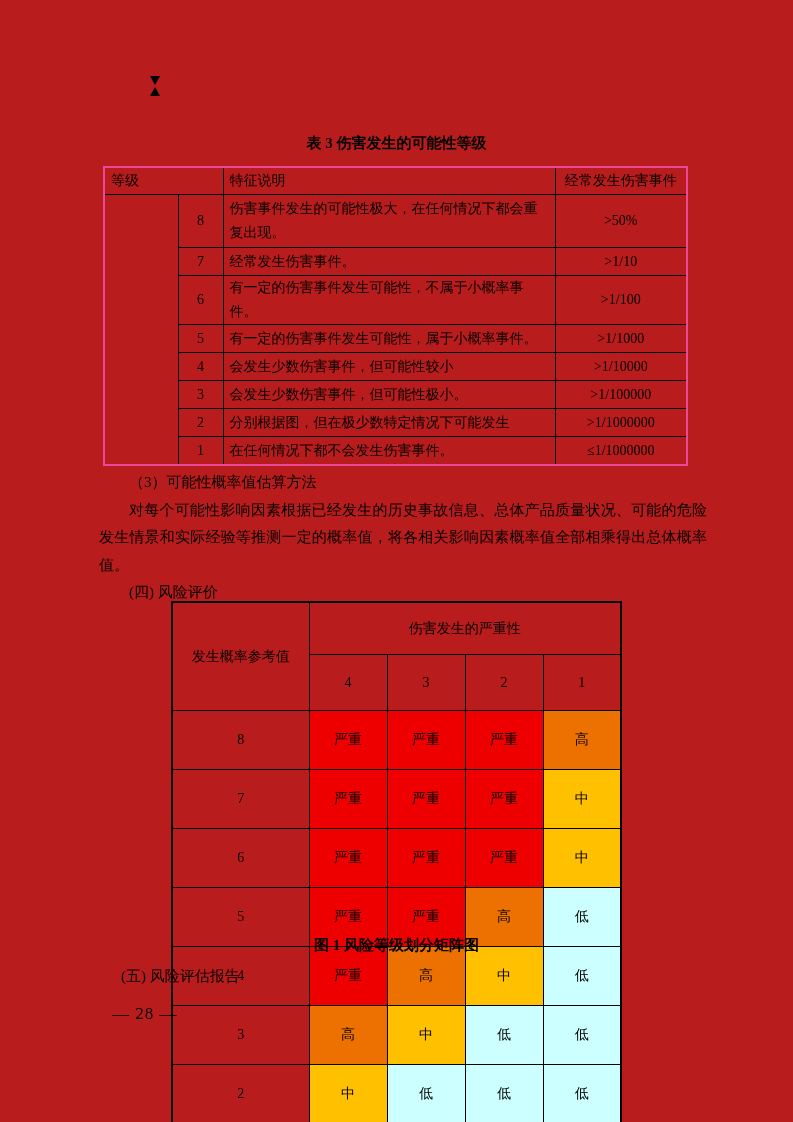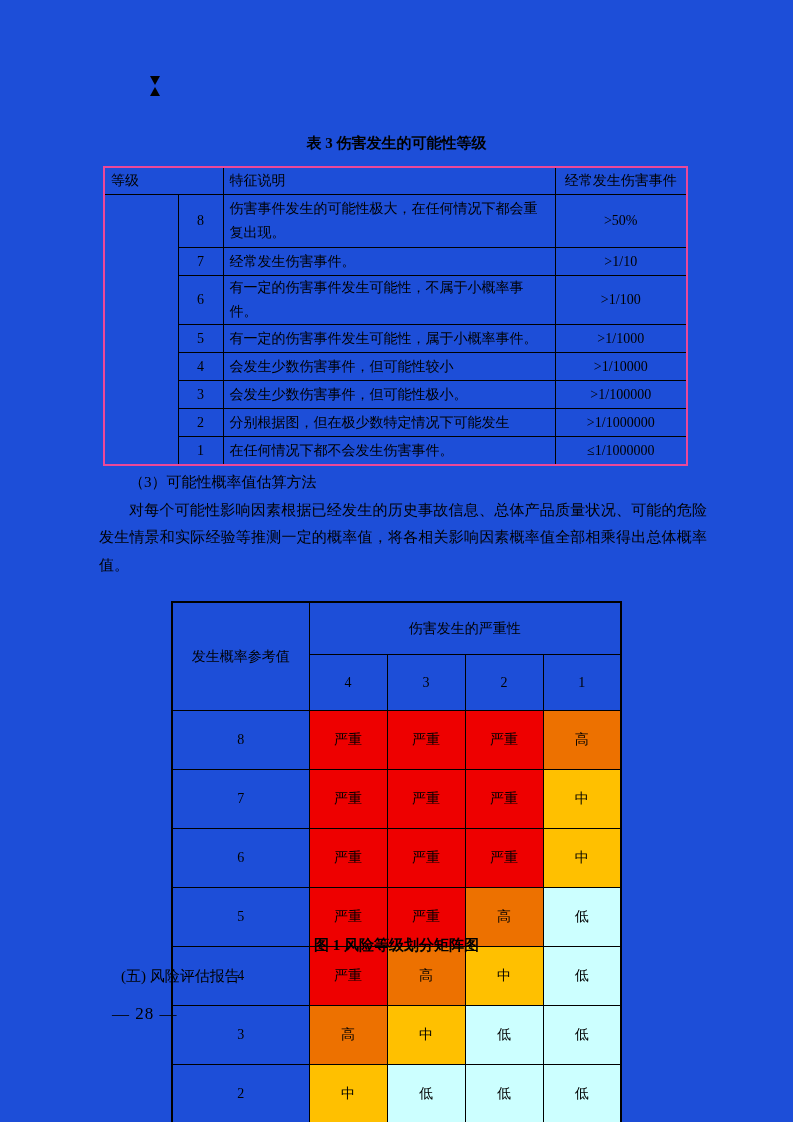--- a/index.html
+++ b/index.html
@@ -1,19 +1,19 @@
 <!DOCTYPE html>
 <html><head>
 <meta charset="utf-8">
 <style>
   html,body{margin:0;padding:0;background:#fff;}
   .page{
     position:relative;
     width:793px;height:1122px;
-    background:#1d4ed8;
+    background:#b91c1c;
     outline:1px solid #e3e3e3;
     font-family:"Liberation Serif","DejaVu Serif",serif;
     color:#000;
     overflow:hidden;
   }
   
   .mark{position:absolute;left:149px;top:76px;width:12px;height:20px;}
   .mark svg{display:block;}
 
   
@@ -135,20 +135,21 @@
         <td class="c">1</td>
         <td class="desc">在任何情况下都不会发生伤害事件。</td>
         <td class="c">≤1/1000000</td>
       </tr>
     </tbody>
   </table>
 
   <div class="bodytext">
     <p>（3）可能性概率值估算方法</p>
     <p class="just">对每个可能性影响因素根据已经发生的历史事故信息、总体产品质量状况、可能的危险发生情景和实际经验等推测一定的概率值，将各相关影响因素概率值全部相乘得出总体概率值。</p>
+    <p>(四) 风险评价</p>
   </div>
 
   <table class="mx">
     <colgroup>
         <col style="width:137px">
         <col style="width:78px">
         <col style="width:78px">
         <col style="width:78px">
         <col style="width:78px">
       </colgroup>

